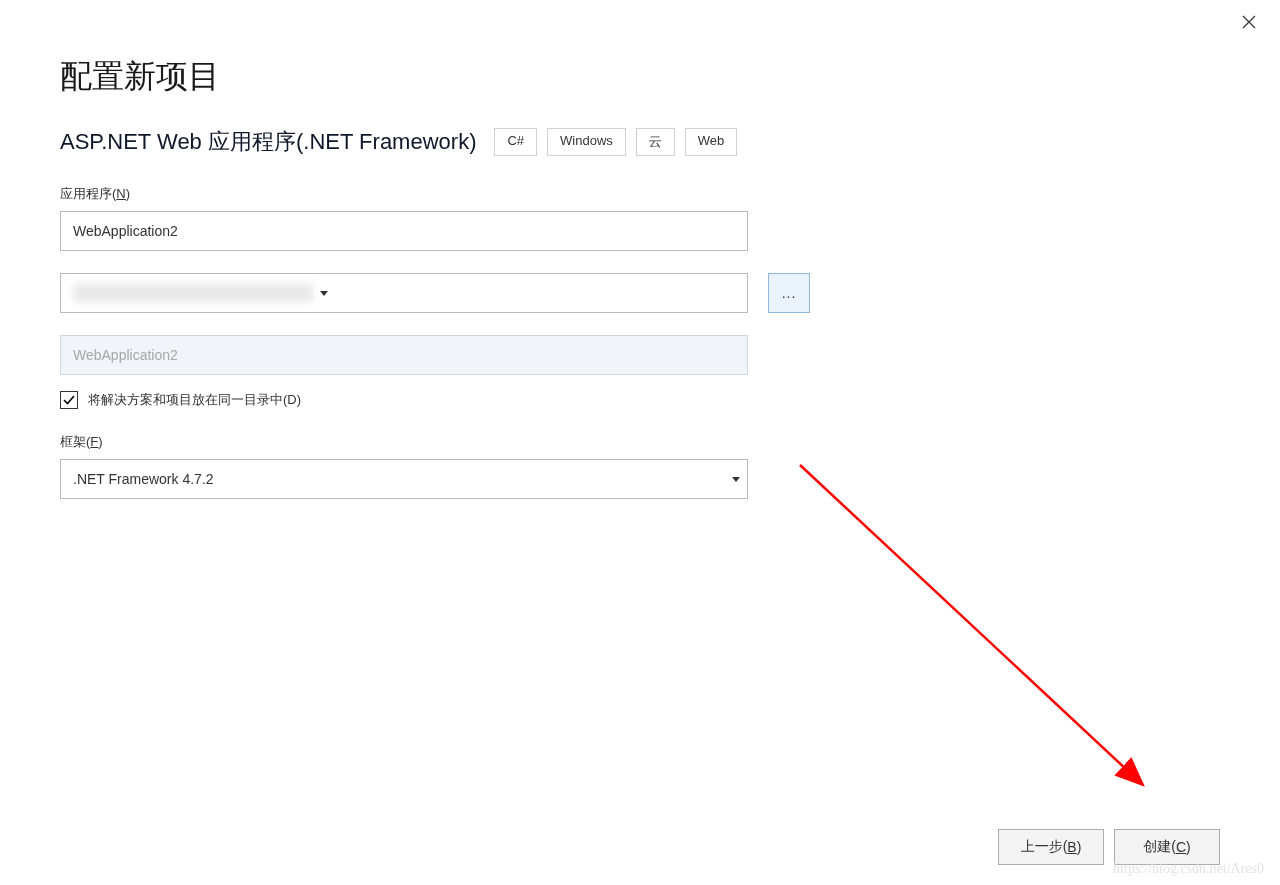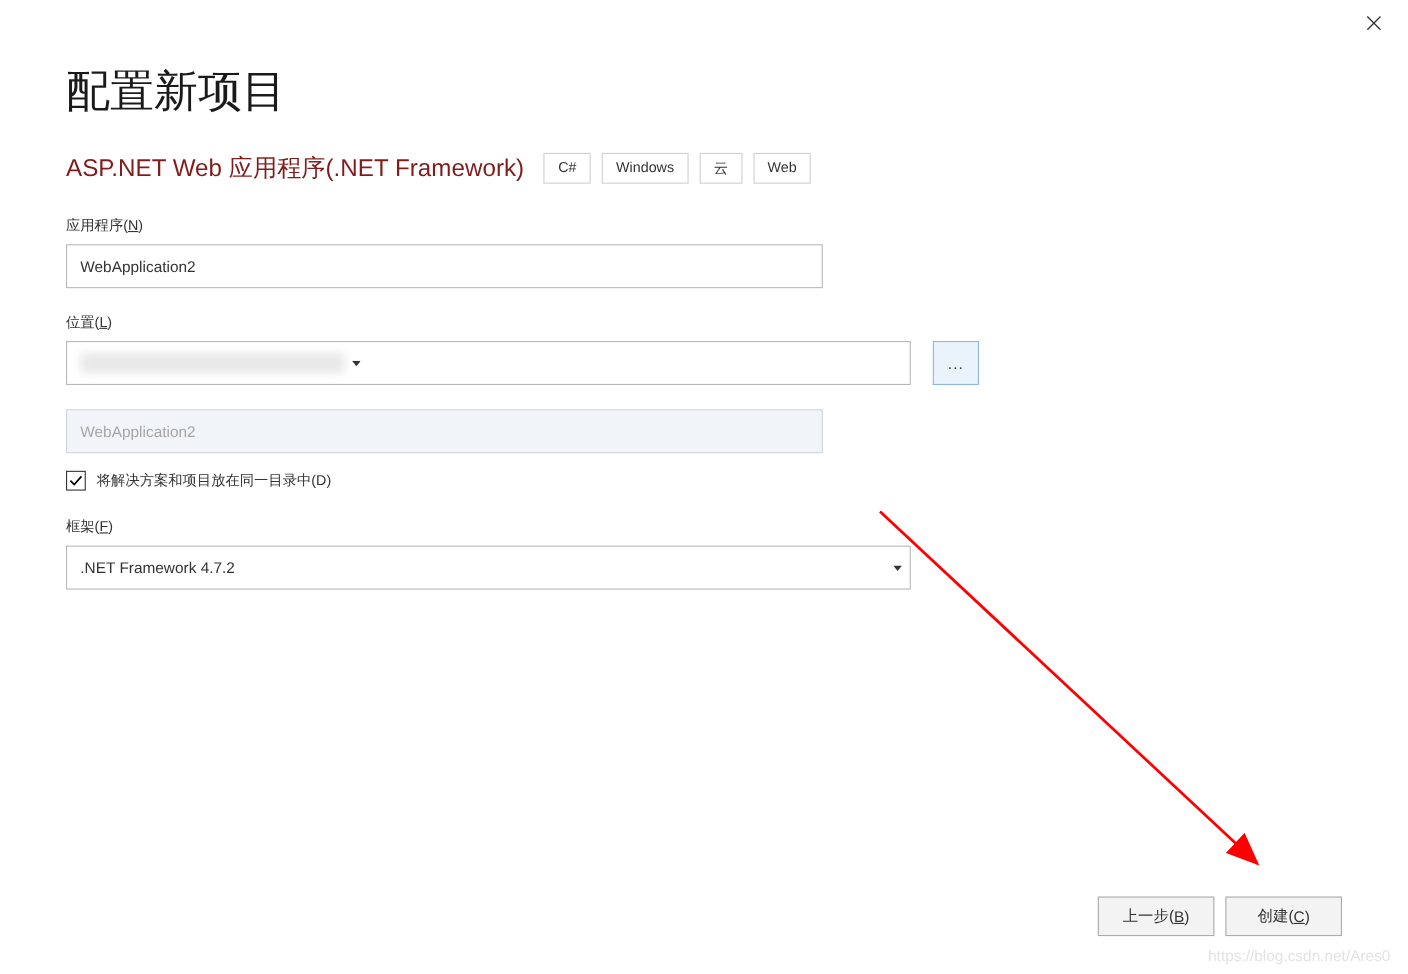--- a/index.html
+++ b/index.html
@@ -21,35 +21,35 @@
       right: 24px;
       font-size: 20px;
       color: #333;
       cursor: pointer;
       line-height: 1;
     }
     .container {
       padding: 55px 60px 0 60px;
     }
     .title {
-      font-size: 40px;
+      font-size: 32px;
       font-weight: 400;
       color: #1a1a1a;
       margin-bottom: 28px;
     }
     .subtitle-row {
       display: flex;
       align-items: center;
       gap: 18px;
       margin-bottom: 28px;
     }
     .subtitle {
       font-size: 22px;
       font-weight: 400;
-      color: #7f1d1d;
+      color: #0f172a;
     }
     .tags {
       display: flex;
       gap: 10px;
     }
     .tag {
       padding: 4px 12px;
       border: 1px solid #d0d0d0;
       background: #ffffff;
       font-size: 13px;
@@ -96,21 +96,21 @@
       background: #f1f4f9;
       color: #a6a6a6;
       border-color: #cfd6e0;
     }
     .location-row {
       display: flex;
       gap: 20px;
       align-items: stretch;
     }
     .combo-box {
-      width: 768px;
+      width: 688px;
       height: 40px;
       border: 1px solid #b8b8b8;
       background: #ffffff;
       display: flex;
       align-items: center;
       position: relative;
     }
     .combo-box .combo-text {
       flex: 1;
       padding: 0 12px;
@@ -170,21 +170,21 @@
     }
     .checkbox-label {
       font-size: 13px;
       color: #333;
     }
     .framework-group {
       margin-top: 24px;
     }
     .footer-buttons {
       position: absolute;
-      bottom: 34px;
+      bottom: 20px;
       right: 60px;
       display: flex;
       gap: 10px;
       justify-content: flex-end;
     }
     .footer-btn {
       min-width: 106px;
       height: 36px;
       background: #f3f3f3;
       border: 1px solid #acacac;
@@ -195,21 +195,21 @@
       justify-content: center;
       cursor: pointer;
       padding: 0 16px;
     }
     .watermark {
       position: absolute;
       bottom: 8px;
       right: 16px;
       font-size: 14px;
       color: #e3e3e3;
-      font-family: Liberation Sans, sans-serif;
+      font-family: Liberation Serif, serif;
     }
     .arrow-annotation {
       position: absolute;
       top: 460px;
       left: 795px;
       pointer-events: none;
     }
   </style>
 </head>
 <body>
@@ -234,23 +234,20 @@
   </div>
 
   <div class="form-group">
     <label class="form-label">
       <span>应用程序(</span><span class="u">N</span><span>)</span>
     </label>
     <input type="text" class="text-input" value="WebApplication2" style="">
   </div>
 
   <div class="form-group">
-    <label class="form-label">
-      <span>位置(</span><span class="u">L</span><span>)</span>
-    </label>
     <div class="location-row">
       <div class="combo-box">
         <div class="blurred"></div>
         <div class="combo-arrow">
           <svg viewBox="0 0 8 5">
               <path d="M0 0 L4 5 L8 0 Z" fill="#333"></path>
             </svg>
         </div>
       </div>
       <div class="browse-btn">

